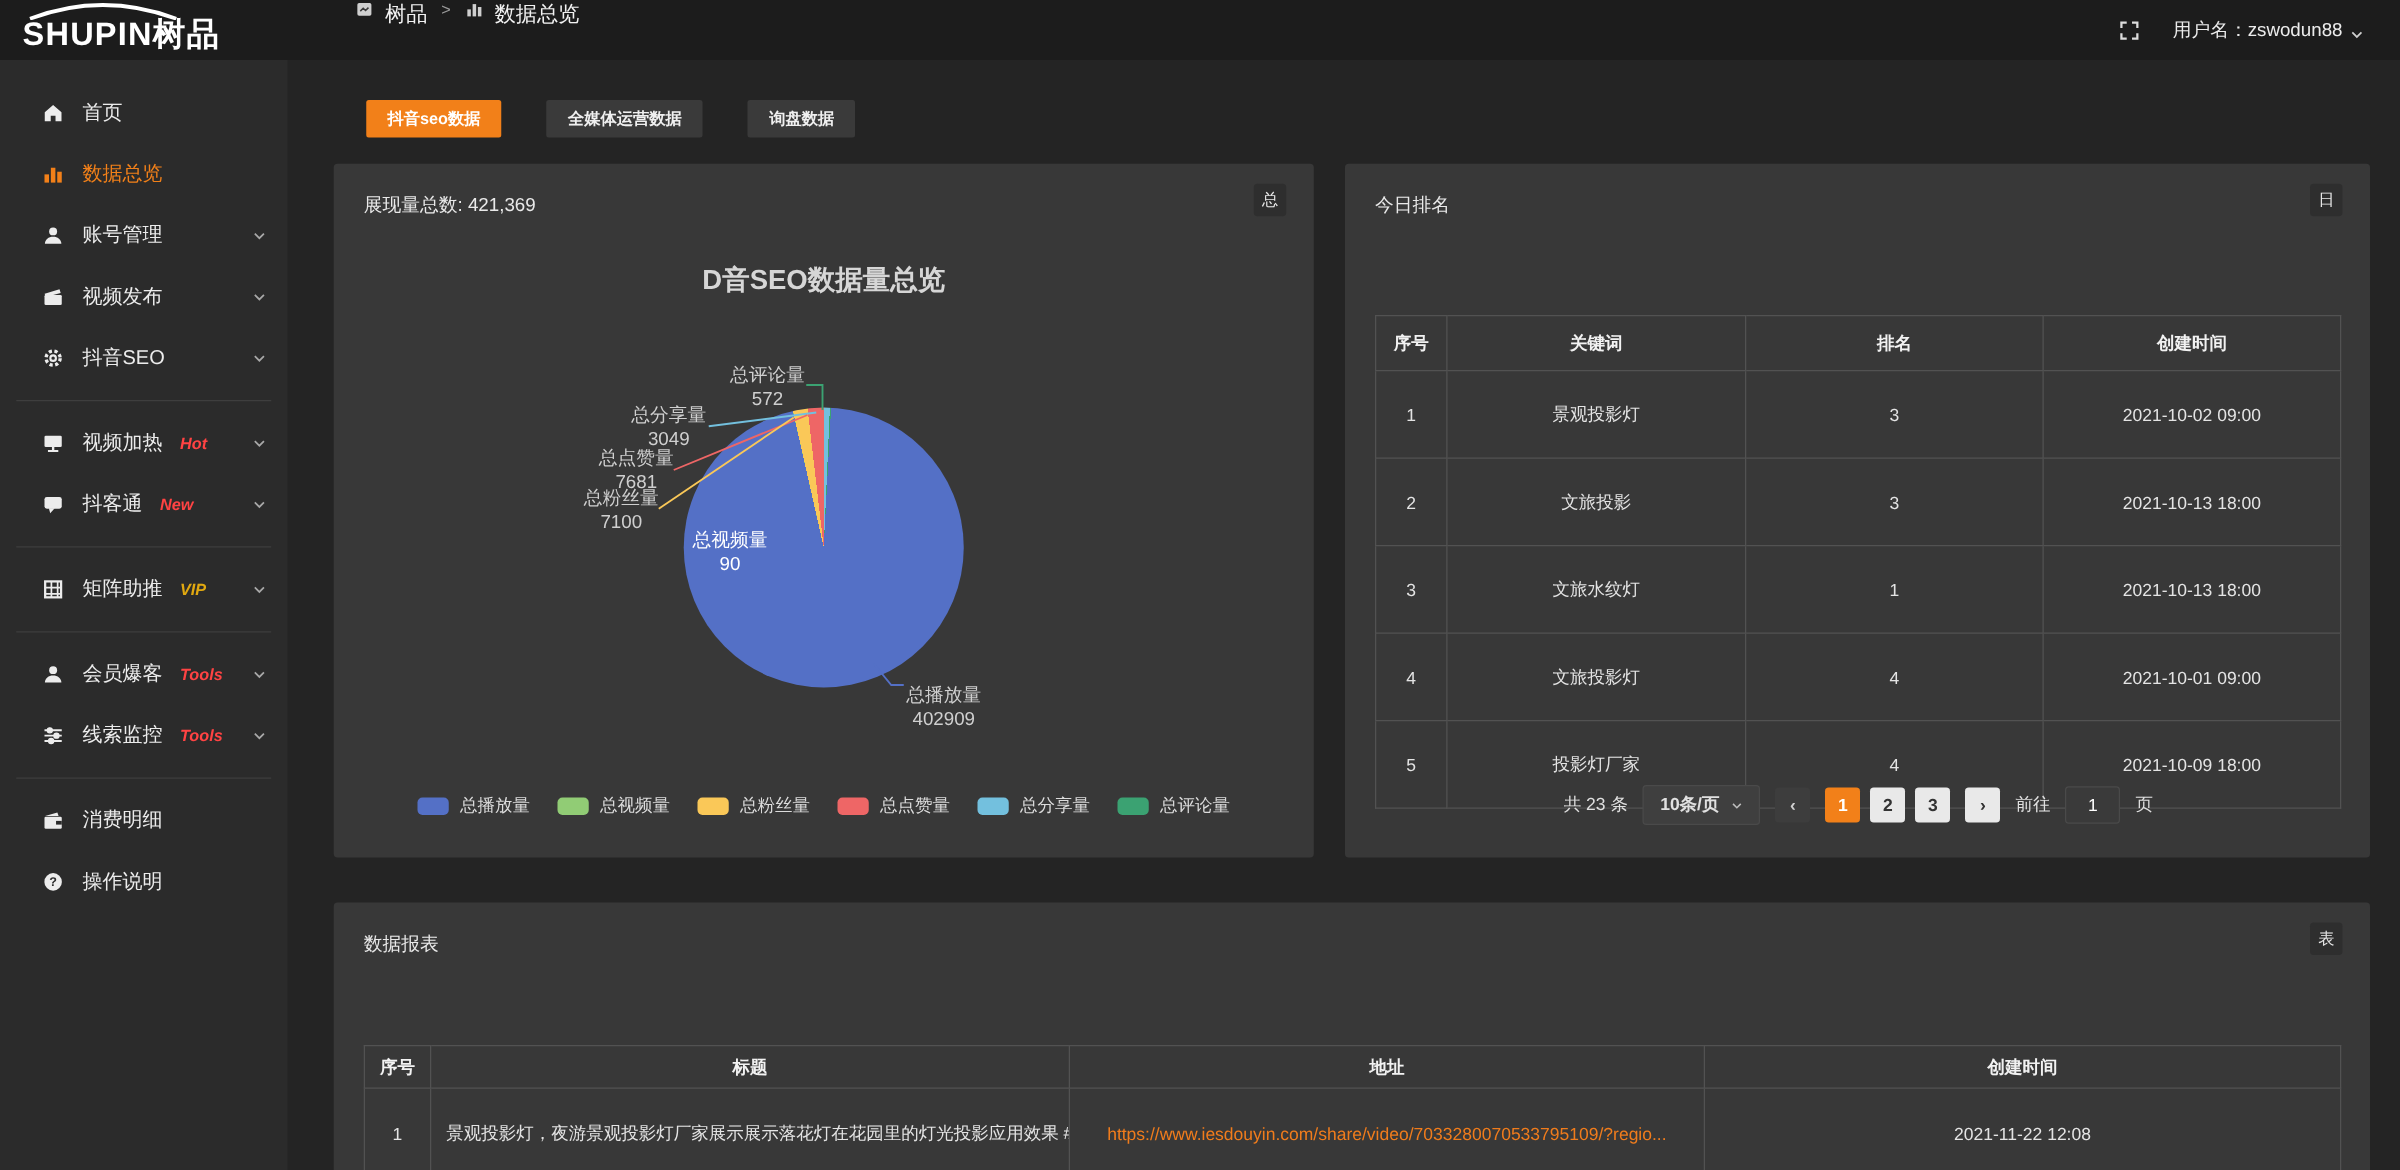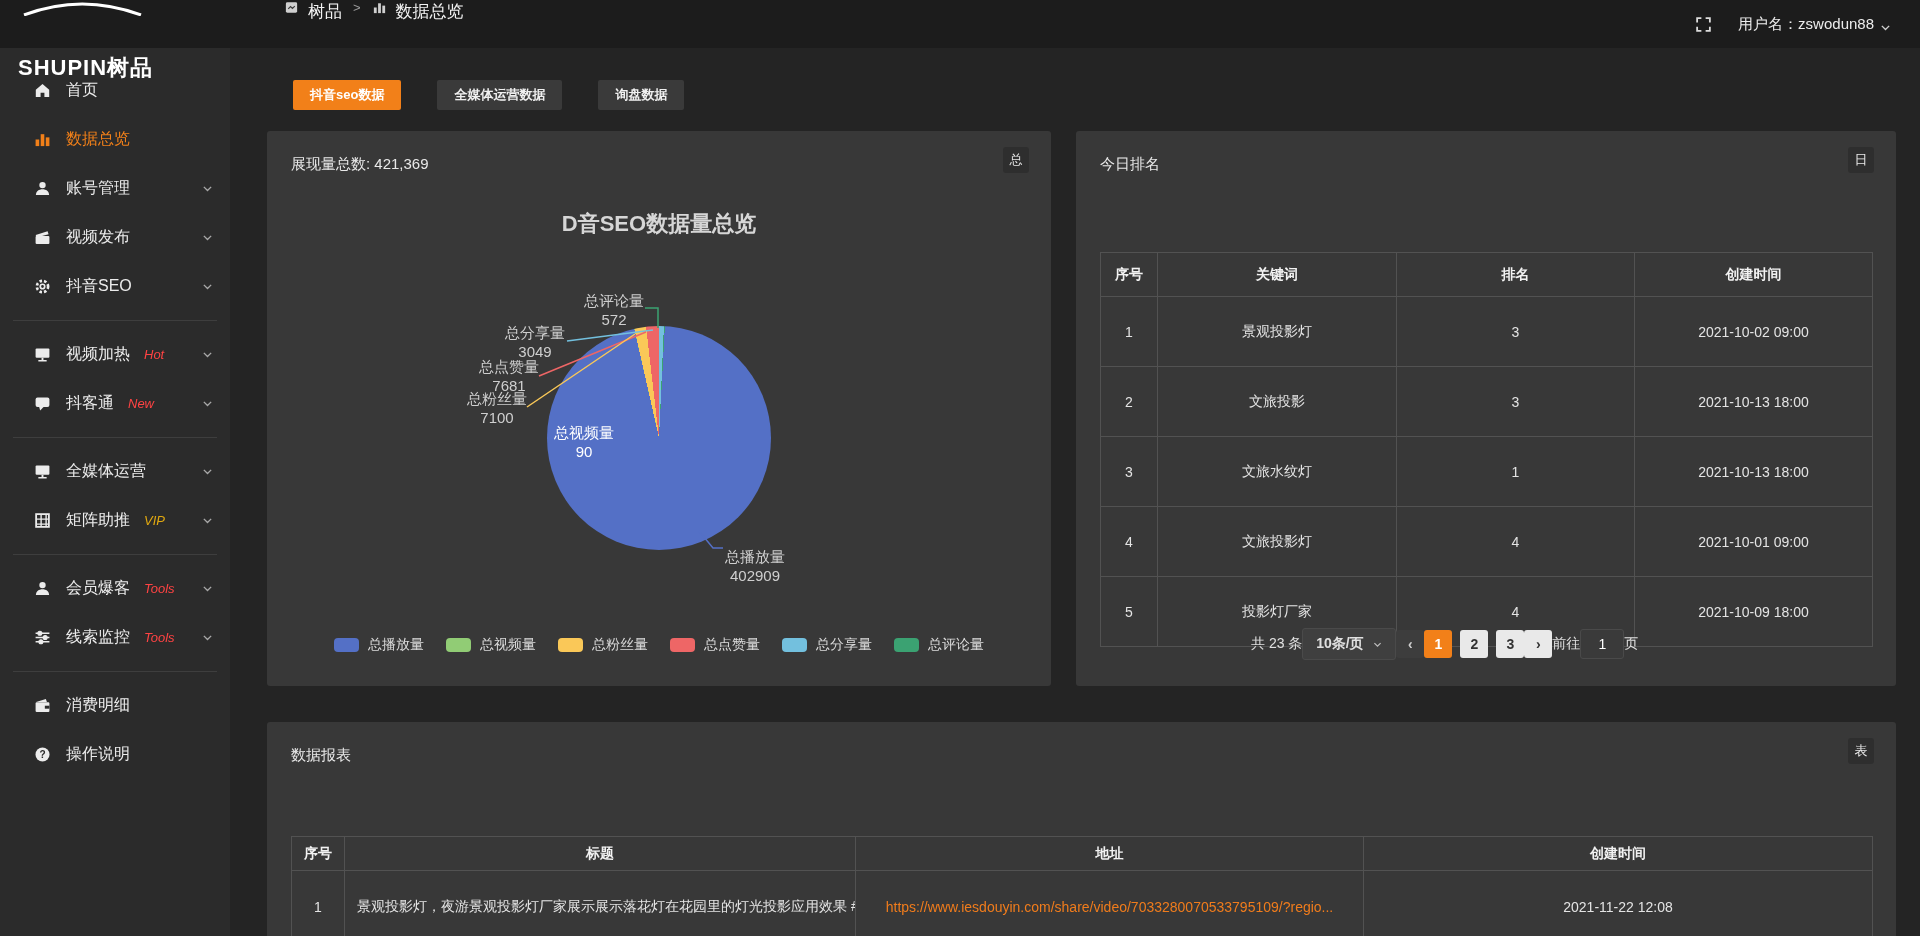--- a/index.html
+++ b/index.html
@@ -3,37 +3,37 @@
 <meta charset="utf-8">
 <style>
   * { margin:0; padding:0; box-sizing:border-box; }
   html,body { width:1920px; height:936px; overflow:hidden; background:#111;
               font-family:"Liberation Sans","DejaVu Sans",sans-serif; }
   .screen { position:relative; width:1920px; height:936px; background:var(--main-bg); overflow:hidden; }
 
   
   .topbar { position:absolute; left:0; top:0; width:1920px; height:48px; background:var(--topbar-bg); z-index:5; }
   .logo { position:absolute; left:18px; top:4px; width:212px; height:42px; color:#fff; cursor:pointer; }
-  .logo-text { font-size:22px; font-weight:800; letter-spacing:1px; line-height:46px; white-space:nowrap;margin-top:41px; }
+  .logo-text { font-size:26px; font-weight:800; letter-spacing:1px; line-height:46px; white-space:nowrap; }
   .logo-arc { position:absolute; left:2px; top:-2px; }
   .breadcrumb { position:absolute; left:284px; top:0; height:48px; display:flex; align-items:flex-start; gap:9px; color:#f2f2f2; font-size:17px; }
   .bc-icon { display:inline-flex; width:15px; height:15px; color:#cfcfcf; }
   .bc-sep { color:#9a9a9a; font-size:13px; padding:0 2px; }
   .topbar-right { position:absolute; right:28px; top:0; height:48px; display:flex; align-items:center; gap:26px; color:#ececec; font-size:15px; }
   .fs-icon { width:17px; height:17px; display:inline-flex; cursor:pointer; }
   .user { display:flex; align-items:flex-end; gap:5px; cursor:pointer; }
   .user svg { width:13px; height:13px; color:#cfcfcf; }
 
   
   .sidebar { position:absolute; left:0; top:48px; width:230px; height:888px; background:var(--sidebar-bg); z-index:4; padding-top:18px; }
   .side-item { position:relative; height:49px; display:flex; align-items:center; padding:0 16px 0 34px; color:#ececec; font-size:16px; cursor:pointer; }
   .side-item .s-icon { width:17px; height:17px; display:inline-flex; flex:none; }
   .side-item .s-icon svg { width:100%; height:100%; }
   .side-item .s-label { margin-left:15px; white-space:nowrap; }
-  .side-item .s-badge { margin-left:14px; font-size:13px; font-weight:normal; font-style:italic; }
+  .side-item .s-badge { margin-left:14px; font-size:13px; font-weight:bold; font-style:italic; }
   .side-item .s-chev { margin-left:auto; width:13px; height:13px; color:#a8a8a8; display:inline-flex; }
   .side-item.active { color:var(--accent); }
   .side-divider { height:1px; background:#3e3e3e; margin:9px 13px; }
 
   
   .main { position:absolute; left:230px; top:48px; width:1690px; height:888px; background:var(--main-bg); overflow:hidden; }
 
   .tabs { position:absolute; left:37px; top:32px; display:flex; gap:10px; }
   .tab-btn { height:30px; padding:0 17px; border:none; background:#3a3a3a; color:#f0f0f0; font-size:13px; font-weight:bold;
              border-radius:2px; cursor:pointer; font-family:inherit;margin-left:26px; }
@@ -77,21 +77,21 @@
 
   .report-table { position:absolute; left:24px; top:84px; width:1581px; }
   .report-table col:nth-child(1){ width:53px; } .report-table col:nth-child(2){ width:511px; }
   .report-table col:nth-child(3){ width:508px; } .report-table col:nth-child(4){ width:509px; }
   .report-table th { height:34px; } .report-table td { height:72px; padding:0 12px; }
   .report-table td.cell-title { text-align:left; }
   .report-table a { color:var(--link); text-decoration:none; }
   .report-table tr.cut td { height:80px; }
 
   
-  .pager { position:absolute; left:175px; top:497px; display:flex; align-items:center; gap:0; color:#e0e0e0; font-size:14px; }
+  .pager { position:absolute; left:175px; top:497px; display:flex; align-items:center; gap:12px; color:#e0e0e0; font-size:14px; }
   .pg-size { display:flex; align-items:center; justify-content:center; gap:8px; width:94px; height:32px; background:#3f3f3f;
              border:1px solid #4a4a4a; border-radius:3px; font-weight:bold; cursor:pointer; }
   .pg-size svg { width:11px; height:11px; color:#bdbdbd; }
   .pg-btn { width:28px; height:28px; border:none; border-radius:3px; background:var(--pager-btn-bg); color:#333;
             font-size:14px; font-weight:bold; cursor:pointer; font-family:inherit; }
   .pg-btn.active { background:var(--accent); color:#fff; }
   .pg-prev { background:#3d3d3d; color:#cfcfcf; }
   .pg-pages { display:flex; gap:8px; }
   .pg-input { width:44px; height:30px; background:#3a3a3a; border:1px solid #4a4a4a; border-radius:3px; color:#fff;
               text-align:center; font-size:14px; font-family:inherit; }
@@ -242,35 +242,20 @@
       <span class="s-badge" style="color: rgb(255, 67, 67);">New</span>
       <span class="s-chev">
         <svg viewBox="0 0 16 16">
               <path d="M3.5 6 8 10.5 12.5 6" fill="none" stroke="currentColor" stroke-width="1.7"></path>
             </svg>
       </span>
     </div>
 
     <div class="side-divider"></div>
 
-    <div class="side-item">
-      <span class="s-icon">
-            <svg viewBox="0 0 16 16" fill="currentColor">
-              <rect x="1.5" y="2.4" width="13" height="8.6" rx="1"></rect>
-              <path d="M7.1 11h1.8v2.2h3v1.4H4.1v-1.4h3Z"></path>
-            </svg>
-          </span>
-      <span class="s-label">全媒体运营</span>
-
-      <span class="s-chev">
-        <svg viewBox="0 0 16 16">
-              <path d="M3.5 6 8 10.5 12.5 6" fill="none" stroke="currentColor" stroke-width="1.7"></path>
-            </svg>
-      </span>
-    </div>
 
     <div class="side-item">
       <span class="s-icon">
             <svg viewBox="0 0 16 16" fill="none" stroke="currentColor">
               <rect x="2" y="2" width="12" height="12" stroke-width="1.7"></rect>
               <path d="M2 6.7h12M2 11.4h12M6.7 2v12M11.4 2v12" stroke-width="1.3"></path>
             </svg>
           </span>
       <span class="s-label">矩阵助推</span>
       <span class="s-badge" style="color: rgb(224, 168, 16);">VIP</span>

